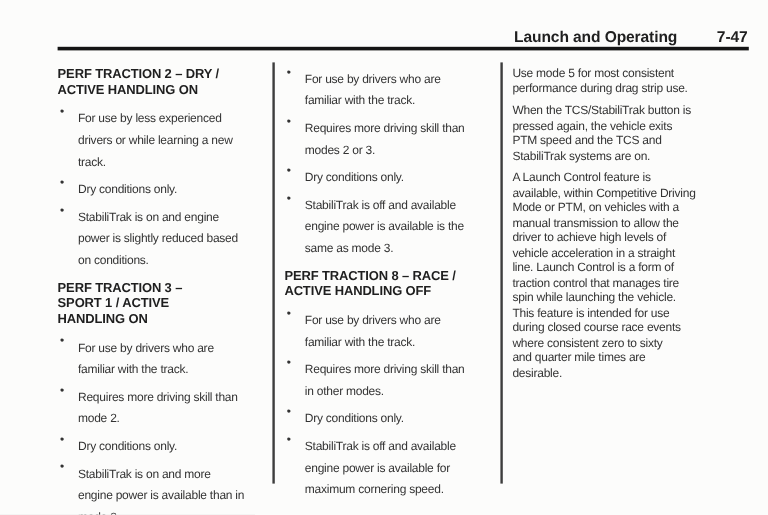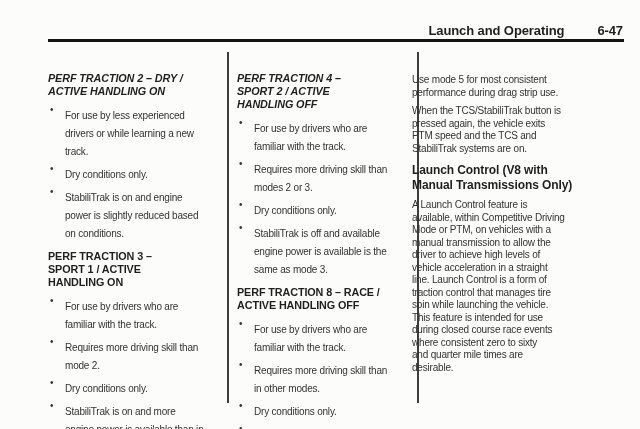--- a/index.html
+++ b/index.html
@@ -12,45 +12,45 @@
     color:#1f1f1f;letter-spacing:-0.1px;
   }
   .header .page-num{margin-left:33px;}
   .rule{position:absolute;left:48px;right:16px;top:39px;height:3px;background:#141414;}
   .vdiv{position:absolute;top:52px;height:351px;width:1.5px;background:#3d3d3d;}
   .vdiv.d1{left:227px;}
   .vdiv.d2{left:417px;}
   .col{position:absolute;top:56px;}
   .col.c1{left:48px;width:174px;}
   .col.c2{left:237px;width:174px;}
-  .col.c3{left:412px;width:198px;margin-top:18px;}
+  .col.c3{left:427px;width:198px;}
   .h{
     font-weight:bold;font-size:10.8px;line-height:13px;color:#1f1f1f;
     white-space:pre-line;margin:9px 0 7px;letter-spacing:-0.1px;
   }
-  .h.first{margin-top:16px;font-style:italic;}
+  .h.first{margin-top:0;}
   .bullet{position:relative;padding-left:17px;margin-bottom:5px;}
   .bm{position:absolute;left:2px;top:-1px;font-size:10px;color:#333;}
   .bt,.p{
     font-size:10px;line-height:12.5px;letter-spacing:-0.2px;
     white-space:pre-line;color:#333;
   }
   .p{display:block;margin:0 0 6px;}
   .sh{
     font-weight:bold;font-size:12px;line-height:14.5px;color:#1f1f1f;
     white-space:pre-line;margin:8px 0 7px;letter-spacing:-0.1px;
   }
 </style>
 </head>
 <body>
 
 <div class="page">
 
   <div class="header">
-    <span>Launch and Operating</span><span class="page-num">6-47</span>
+    <span>Launch and Operating</span><span class="page-num">7-47</span>
   </div>
   <div class="rule"></div>
 
   <div class="vdiv d1"></div>
   <div class="vdiv d2"></div>
 
   <div class="col c1">
     <div class="h first">PERF TRACTION 2 – DRY /
 ACTIVE HANDLING ON</div>
     <div class="bullet">
@@ -88,23 +88,20 @@
     </div>
     <div class="bullet">
       <span class="bm">•</span>
       <span class="bt">StabiliTrak is on and more
 engine power is available than in
 mode 2.</span>
     </div>
   </div>
 
   <div class="col c2">
-    <div class="h first">PERF TRACTION 4 –
-SPORT 2 / ACTIVE
-HANDLING OFF</div>
     <div class="bullet">
       <span class="bm">•</span>
       <span class="bt">For use by drivers who are
 familiar with the track.</span>
     </div>
     <div class="bullet">
       <span class="bm">•</span>
       <span class="bt">Requires more driving skill than
 modes 2 or 3.</span>
     </div>
@@ -142,22 +139,20 @@
     </div>
   </div>
 
   <div class="col c3">
     <span class="p">Use mode 5 for most consistent
 performance during drag strip use.</span>
     <span class="p">When the TCS/StabiliTrak button is
 pressed again, the vehicle exits
 PTM speed and the TCS and
 StabiliTrak systems are on.</span>
-    <div class="sh">Launch Control (V8 with
-Manual Transmissions Only)</div>
     <span class="p">A Launch Control feature is
 available, within Competitive Driving
 Mode or PTM, on vehicles with a
 manual transmission to allow the
 driver to achieve high levels of
 vehicle acceleration in a straight
 line. Launch Control is a form of
 traction control that manages tire
 spin while launching the vehicle.
 This feature is intended for use

